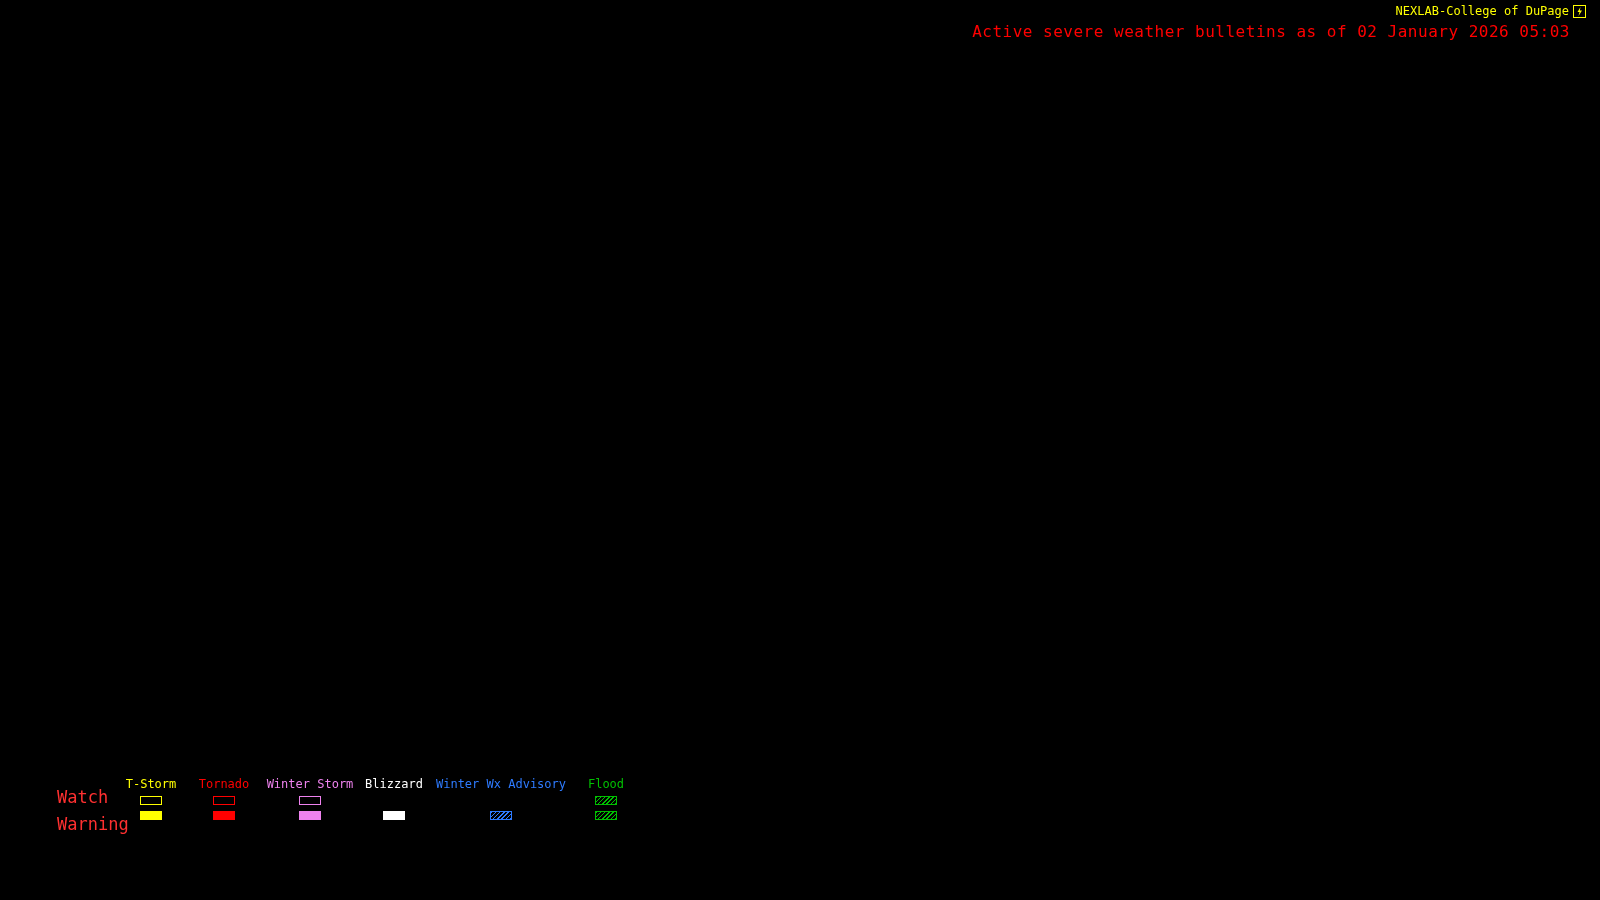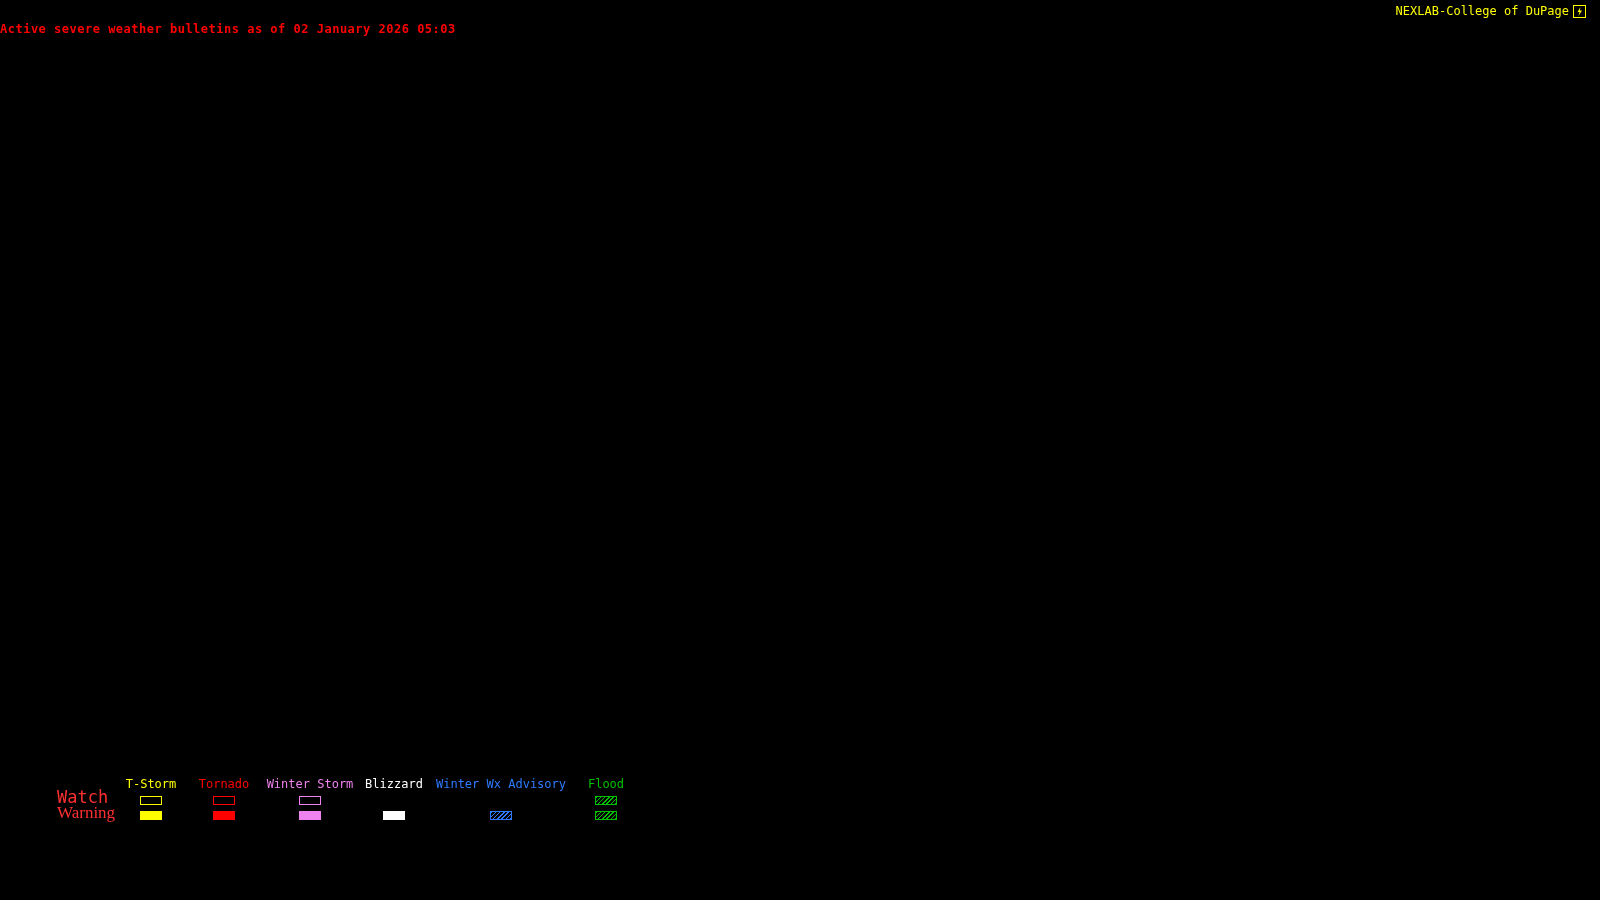--- a/index.html
+++ b/index.html
@@ -18,26 +18,25 @@
   .map-canvas {
     position: absolute;
     inset: 0;
     background: #000;
   }
   .title {
     position: absolute;
     top: 22px;
     left: 0;
     width: 1570px;
-    text-align: left;
-    font-size: 12px;
+    text-align: right;
+    font-size: 16px;
     letter-spacing: 0.5px;
     color: var(--c, #ff0000);
     white-space: pre;
-    font-weight: bold;
   }
   .brand {
     position: absolute;
     top: 4px;
     right: 14px;
     display: flex;
     align-items: center;
     gap: 4px;
   }
   .brand-text {
@@ -54,21 +53,21 @@
   
   .legend { position: absolute; left: 0; top: 770px; width: 700px; height: 60px; }
   .row-label {
     position: absolute;
     left: 57px;
     font-size: 17px;
     color: var(--c, #ff3333);
     white-space: pre;
   }
   .row-label.watch   { top: 17px; }
-  .row-label.warning { top: 33px; font-family: Liberation Serif, serif; }
+  .row-label.warning { top: 44px; }
   .col {
     position: absolute;
     top: 7px;
     height: 50px;
     text-align: center;
   }
   .col-head {
     font-size: 12px;
     color: var(--c, #fff);
     white-space: pre;

